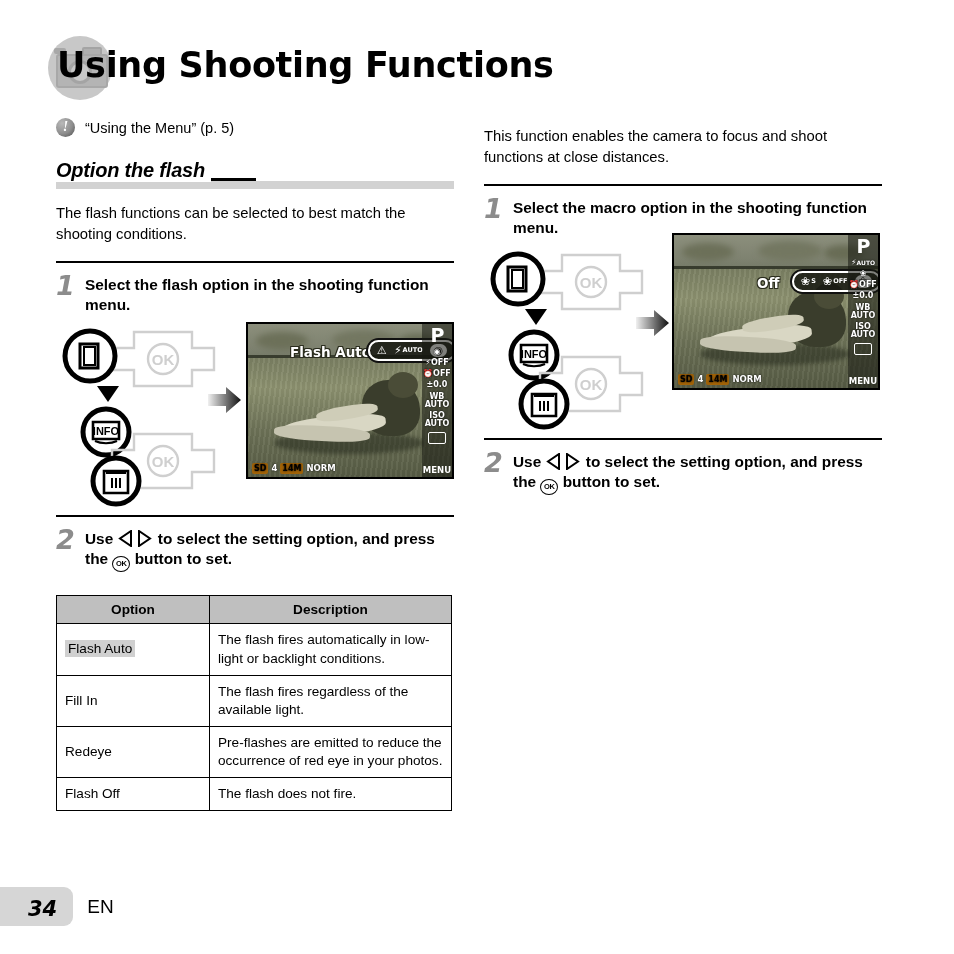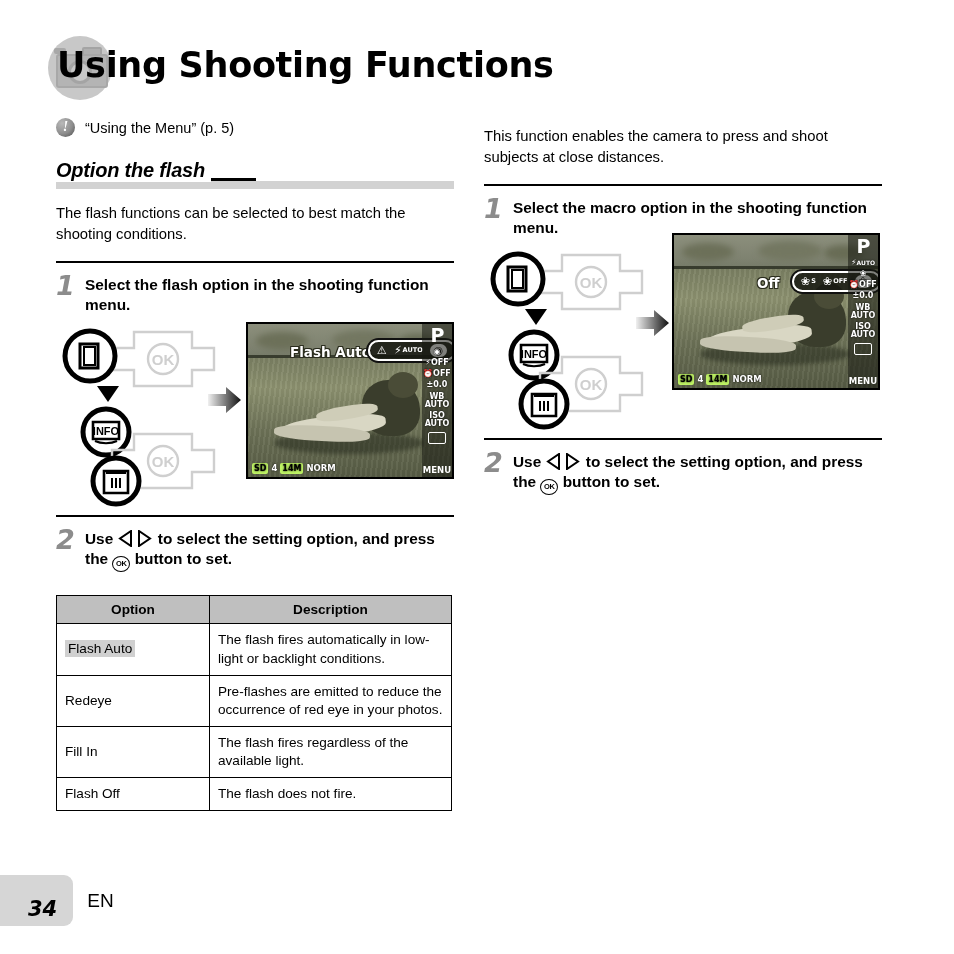--- a/index.html
+++ b/index.html
@@ -136,21 +136,21 @@
     width:16px;height:10px;border:1.6px solid #fff;border-radius:2px;margin-top:4px;
   }
   .lcd-strip .menu{margin-top:auto;margin-bottom:2px;font-size:8.5px;}
 
   .lcd-bottom{
     position:absolute;left:4px;bottom:3px;display:flex;align-items:center;gap:3px;
     color:#fff;font-size:8.5px;font-weight:bold;
     font-family:"DejaVu Sans","Liberation Sans",sans-serif;
     text-shadow:0 0 2px #000;
   }
-  .chip{background:#bef264;color:#000;padding:0 2px;border-radius:2px;font-size:8px;line-height:11px;display:inline-block;}
+  .chip{background:#a16207;color:#000;padding:0 2px;border-radius:2px;font-size:8px;line-height:11px;display:inline-block;}
 
   .lcd-label{
     position:absolute;color:#fff;font-size:13.5px;font-weight:bold;
     text-shadow:1px 1px 0 #2a2c1d,-1px -1px 0 #2a2c1d,1px -1px 0 #2a2c1d,-1px 1px 0 #2a2c1d;
     font-family:"DejaVu Sans","Liberation Sans",sans-serif;white-space:nowrap;
   }
   .opt-bar{
     position:absolute;display:flex;align-items:center;gap:7px;
     background:rgba(18,20,13,.82);border:2.5px solid #fff;border-radius:12px;
     padding:2px 7px;box-shadow:0 0 0 2px #111;
@@ -171,21 +171,21 @@
   }
   table.opts td{
     border:1px solid #000;padding:7px 8px;vertical-align:middle;line-height:1.33;
   }
   table.opts td.opt{width:136px;}
   .hl{background:#d0d0d0;padding:1px 3px;}
 
   
   .footer{position:absolute;left:0;bottom:28px;display:flex;align-items:center;}
   .pg-box{
-    background:#d6d6d6;border-radius:0 9px 9px 0;padding:22px 16px 5px 28px;
+    background:#d6d6d6;border-radius:0 9px 9px 0;padding:10px 16px 5px 28px;
     font-size:21px;font-weight:bold;font-style:italic;
     font-family:"DejaVu Sans","Liberation Sans",sans-serif;
   }
   .lang{margin-left:14px;font-size:19px;}
 </style>
 </head>
 <body>
 
 <div class="page">
 
@@ -354,39 +354,39 @@
         </tr>
       </thead>
       <tbody>
         <tr>
           <td class="opt">
             <span class="hl">Flash Auto</span>
           </td>
           <td>The flash fires automatically in low-light or backlight conditions.</td>
         </tr>
         <tr>
+          <td class="opt">Fill In</td>
+          <td>The flash fires regardless of the available light.</td>
+        </tr>
+        <tr>
           <td class="opt">Redeye</td>
           <td>Pre-flashes are emitted to reduce the occurrence of red eye in your photos.</td>
-        </tr>
-        <tr>
-          <td class="opt">Fill In</td>
-          <td>The flash fires regardless of the available light.</td>
         </tr>
         <tr>
           <td class="opt">Flash Off</td>
           <td>The flash does not fire.</td>
         </tr>
       </tbody>
     </table>
   </div>
 
   <div class="col-right">
 
 
-    <p class="body-text">This function enables the camera to press and shoot subjects at close distances.</p>
+    <p class="body-text">This function enables the camera to focus and shoot functions at close distances.</p>
 
     <div class="step-rule"></div>
     <div class="step">
       <div class="step-num">1</div>
       <div class="step-body">Select the macro option in the shooting function menu.</div>
     </div>
 
     <div class="flow">
       <div class="dpad" style="left:52px;top:2px;">
         <svg width="110" height="66" viewBox="0 0 110 66">

